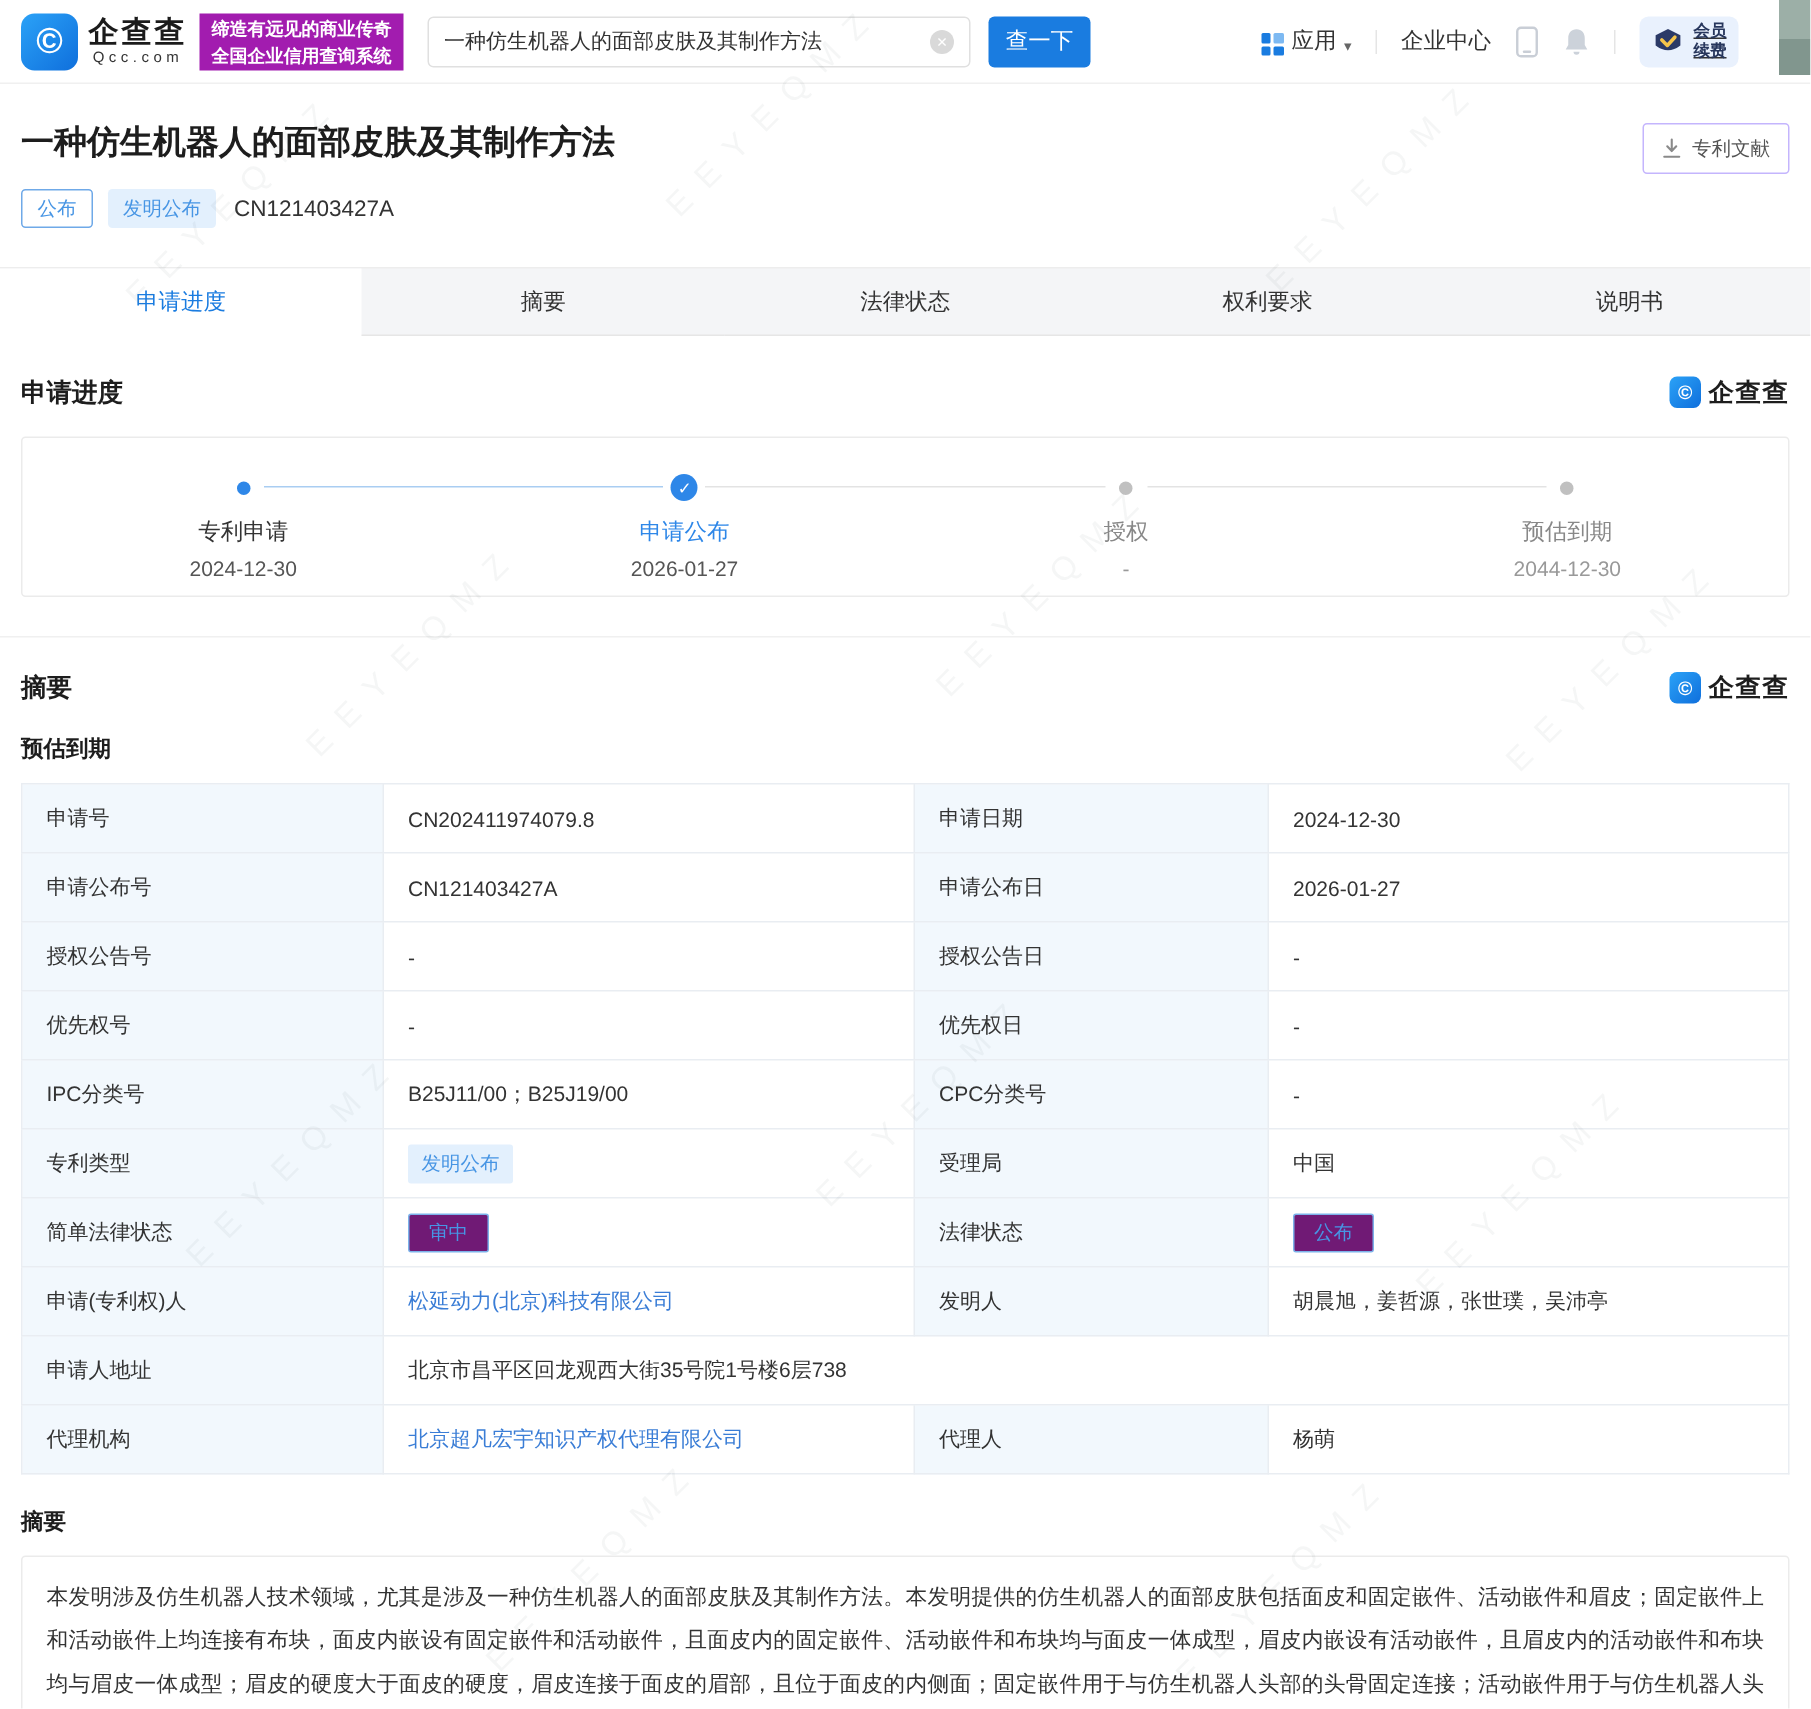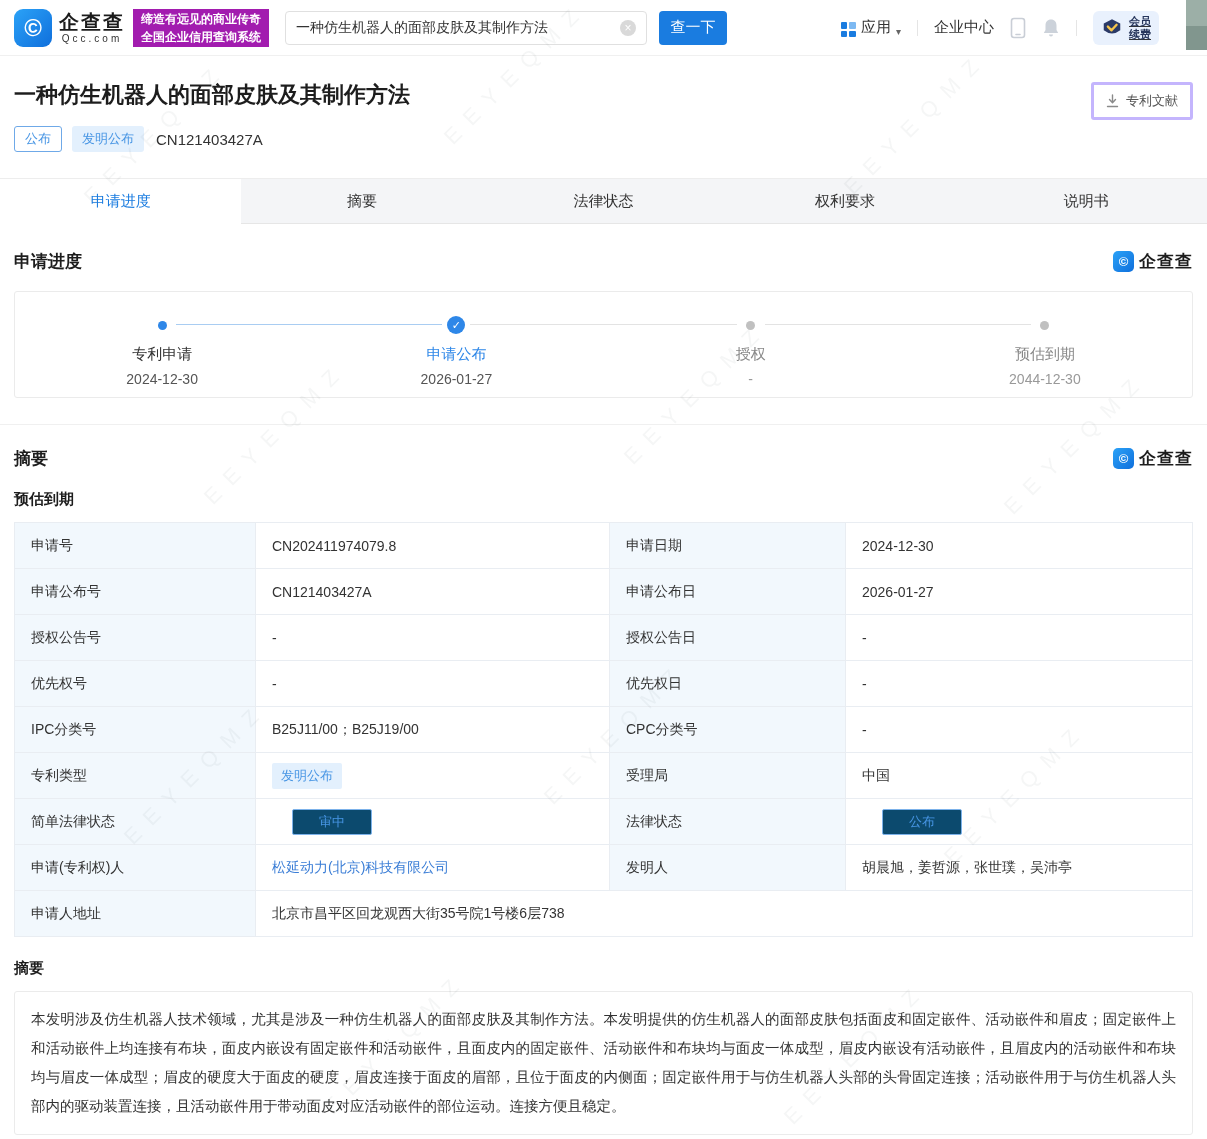--- a/index.html
+++ b/index.html
@@ -37,21 +37,21 @@
   .scroll-frag .t { height:26px; background:#9cafa7; }
   .scroll-frag .b { height:24px; background:#81968e; }
 
   
   .title-section { padding:24px 14px 0; position:relative; height:122px; background:#fff; }
   .patent-title { font-size:22px; font-weight:bold; color:#1d1d1d; }
   .badge-row { margin-top:16px; display:flex; align-items:center; gap:10px; }
   .badge-outline { border:1px solid #6fa9e8; color:#4795e4; font-size:13px; padding:3px 10px; border-radius:3px; background:#fff; }
   .badge-filled { background:#e3f0fd; color:#4795e4; font-size:13px; padding:4px 10px; border-radius:3px; }
   .pub-number { font-size:15px; color:#333; margin-left:2px; }
-  .doc-btn { position:absolute; right:14px; top:26px; border:3px solid #c4b5fd; background:#fff; border-radius:3px; padding:7px 12px; font-size:13px; color:#555; display:flex; gap:7px; align-items:center; cursor:pointer; font-family:inherit; }
+  .doc-btn { position:absolute; right:14px; top:26px; border:1px solid #c4b5fd; background:#fff; border-radius:3px; padding:7px 12px; font-size:13px; color:#555; display:flex; gap:7px; align-items:center; cursor:pointer; font-family:inherit; }
 
   
   .tabs { display:flex; height:46px; background:#f4f5f7; border-top:1px solid #ededed; }
   .tab { flex:1; display:flex; align-items:center; justify-content:center; font-size:15px; color:#333; cursor:pointer; border-bottom:1px solid #e6e6e6; }
   .tab.active { background:#fff; color:#1a7ce0; border-bottom:1px solid #fff; }
 
   
   .content { padding:0 14px; }
   .section-head { display:flex; align-items:center; justify-content:space-between; margin-top:26px; margin-bottom:18px; }
   .section-title { font-size:17px; font-weight:bold; color:#1d1d1d; }
@@ -81,21 +81,21 @@
   .divider { height:1px; background:#f0f0f0; margin:26px -14px 0; }
 
   .sub-title { font-size:15px; font-weight:bold; color:#1d1d1d; margin:20px 0 13px; }
 
   
   .info-table { width:100%; border-collapse:collapse; font-size:14px; table-layout:fixed; }
   .info-table td { border:1px solid #e9edf2; height:46px; padding:8px 16px; vertical-align:middle; color:#333; background:#fff; }
   .info-table td.lbl { background:#f2f8fd; }
   .c1 { width:241px; } .c2 { width:354px; } .c3 { width:236px; }
   .cell-link { color:#3a7dd6; cursor:pointer; }
-  .badge-tag { display:inline-block; border:1px solid #7cb2ea; color:#4795e4; background:#0c4a6e; font-size:13px; padding:3px 26px; border-radius:2px;margin-left:20px; }
+  .badge-tag { display:inline-block; border:1px solid #7cb2ea; color:#4795e4; background:#701a75; font-size:13px; padding:3px 13px; border-radius:2px; }
   .badge-cell-filled { display:inline-block; background:#e3f0fd; color:#4795e4; font-size:13px; padding:4px 9px; border-radius:2px; }
 
   
   .abstract-box { border:1px solid #ebebeb; border-radius:3px; padding:13px 16px; font-size:14.5px; line-height:29px; color:#333; text-align:justify; }
 </style>
 </head>
 <body>
 
 <div class="wm-layer">
   <span class="wm" style="left:60px;top:120px">EEYEQMZ</span>
@@ -312,20 +312,28 @@
       <td>
         <span class="cell-link">松延动力(北京)科技有限公司</span>
       </td>
       <td class="lbl">发明人</td>
       <td>胡晨旭，姜哲源，张世璞，吴沛亭</td>
     </tr>
     <tr>
       <td class="lbl">申请人地址</td>
       <td colspan="3">北京市昌平区回龙观西大街35号院1号楼6层738</td>
     </tr>
+    <tr>
+      <td class="lbl">代理机构</td>
+      <td>
+        <span class="cell-link">北京超凡宏宇知识产权代理有限公司</span>
+      </td>
+      <td class="lbl">代理人</td>
+      <td>杨萌</td>
+    </tr>
   </tbody>
     </table>
 
   <div class="sub-title" style="margin-top:22px;">摘要</div>
 
   <div class="abstract-box">
     <span>本发明涉及仿生机器人技术领域，尤其是涉及一种仿生机器人的面部皮肤及其制作方法。本发明提供的仿生机器人的面部皮肤包括面皮和固定嵌件、活动嵌件和眉皮；固定嵌件上和活动嵌件上均连接有布块，面皮内嵌设有固定嵌件和活动嵌件，且面皮内的固定嵌件、活动嵌件和布块均与面皮一体成型，眉皮内嵌设有活动嵌件，且眉皮内的活动嵌件和布块均与眉皮一体成型；眉皮的硬度大于面皮的硬度，眉皮连接于面皮的眉部，且位于面皮的内侧面；固定嵌件用于与仿生机器人头部的头骨固定连接；活动嵌件用于与仿生机器人头部内的驱动装置连接，且活动嵌件用于带动面皮对应活动嵌件的部位运动。连接方便且稳定。</span>
   </div>
 
 </div>

